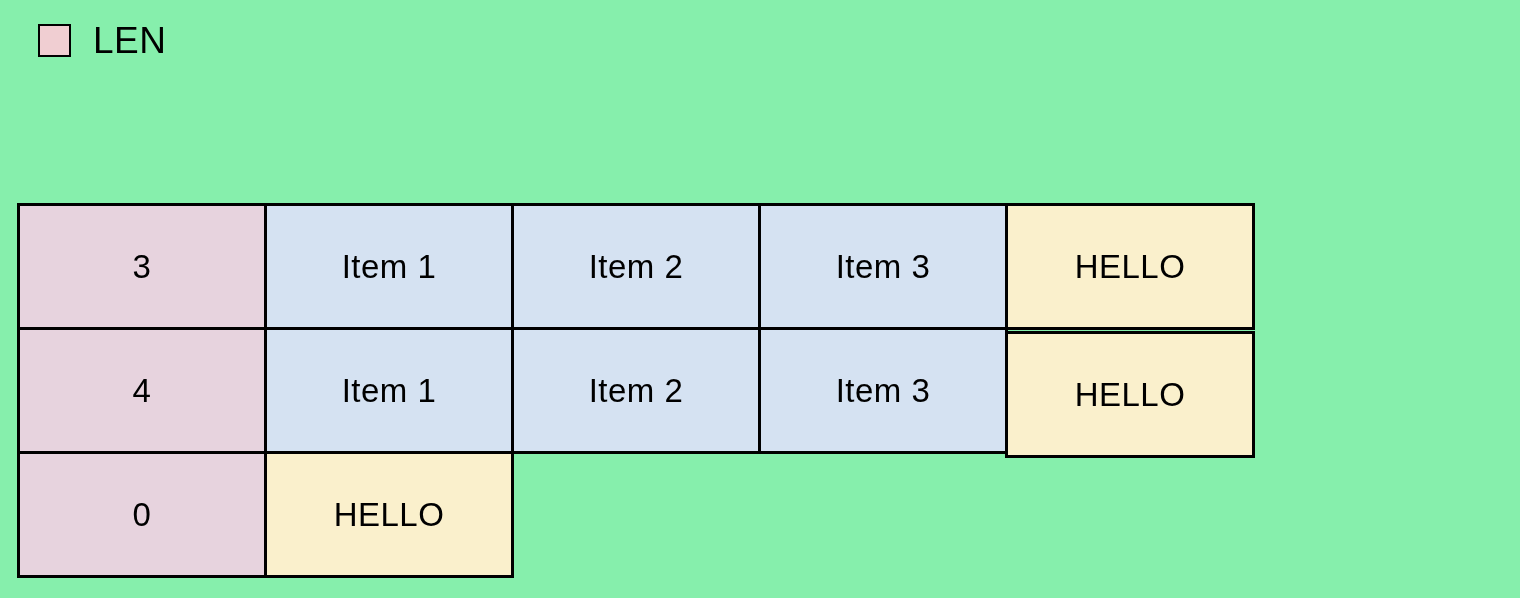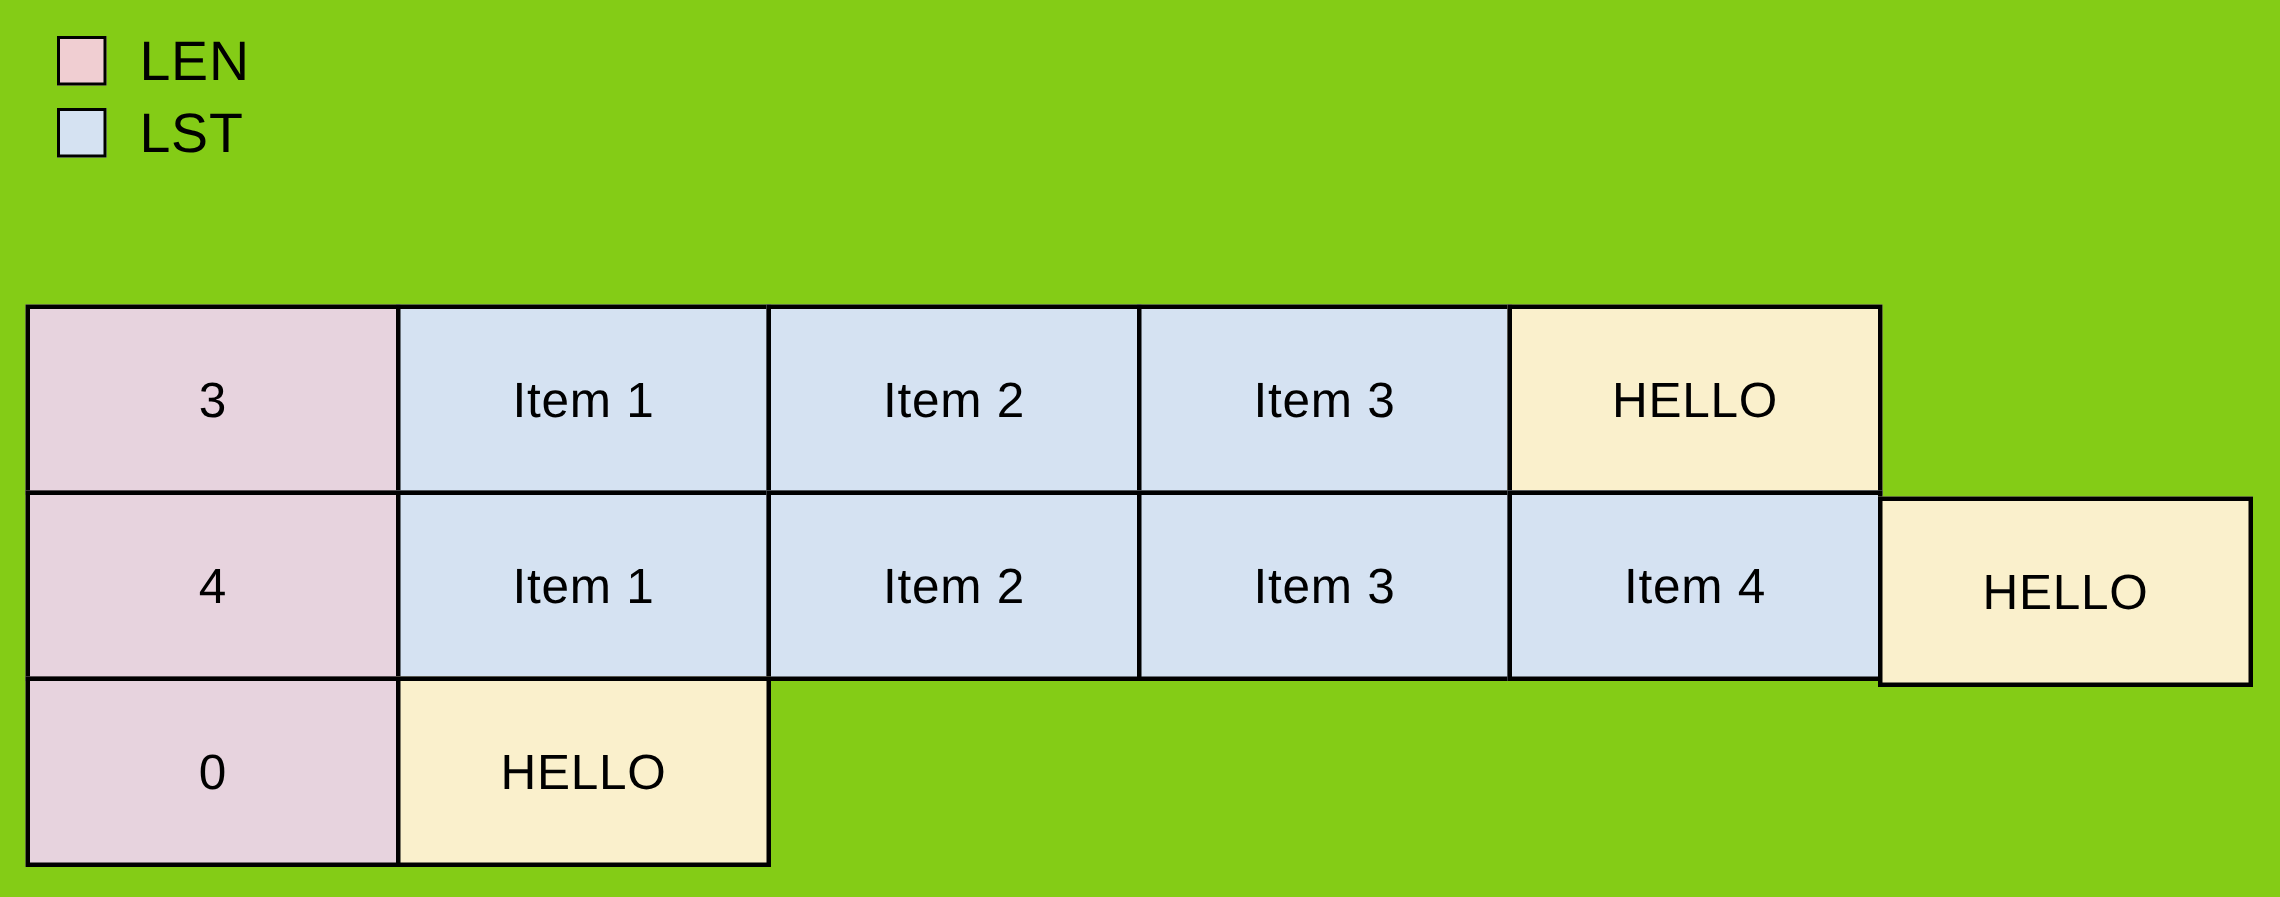--- a/index.html
+++ b/index.html
@@ -9,21 +9,21 @@
     width: 1520px;
     height: 598px;
     overflow: hidden;
     font-family: "Liberation Sans", sans-serif;
     color: #000000;
   }
   .canvas {
     position: relative;
     width: 1520px;
     height: 598px;
-    background: #84cc16;
+    background: #86efac;
   }
 
   
   .legend {
     position: absolute;
     left: 38px;
     top: 23px;
   }
   .legend-item {
     display: flex;
@@ -86,40 +86,35 @@
 </head>
 <body>
 
 <div class="canvas">
 
   <div class="legend">
     <div class="legend-item">
       <span class="swatch len"></span>
       <span class="legend-label">LEN</span>
     </div>
-    <div class="legend-item">
-      <span class="swatch lst"></span>
-      <span class="legend-label">LST</span>
-    </div>
   </div>
 
   <div class="grid">
       <div class="grid-row">
         <div class="cell len">3</div>
         <div class="cell lst">Item 1</div>
         <div class="cell lst">Item 2</div>
         <div class="cell lst">Item 3</div>
         <div class="cell fld">HELLO</div>
       </div>
       <div class="grid-row">
         <div class="cell len">4</div>
         <div class="cell lst">Item 1</div>
         <div class="cell lst">Item 2</div>
         <div class="cell lst">Item 3</div>
-        <div class="cell lst">Item 4</div>
         <div class="cell fld offset-down">HELLO</div>
       </div>
       <div class="grid-row">
         <div class="cell len">0</div>
         <div class="cell fld">HELLO</div>
       </div>
     </div>
 
 </div>
 

